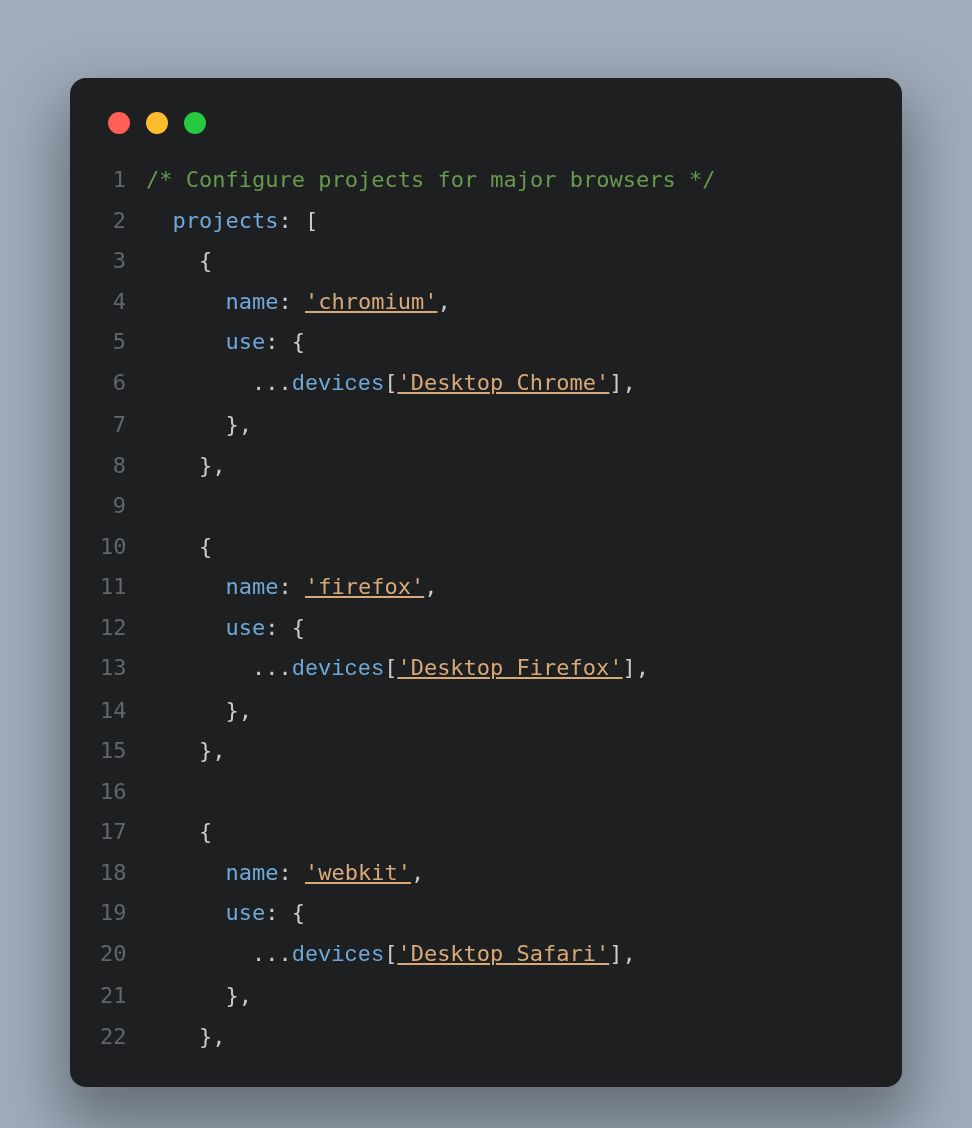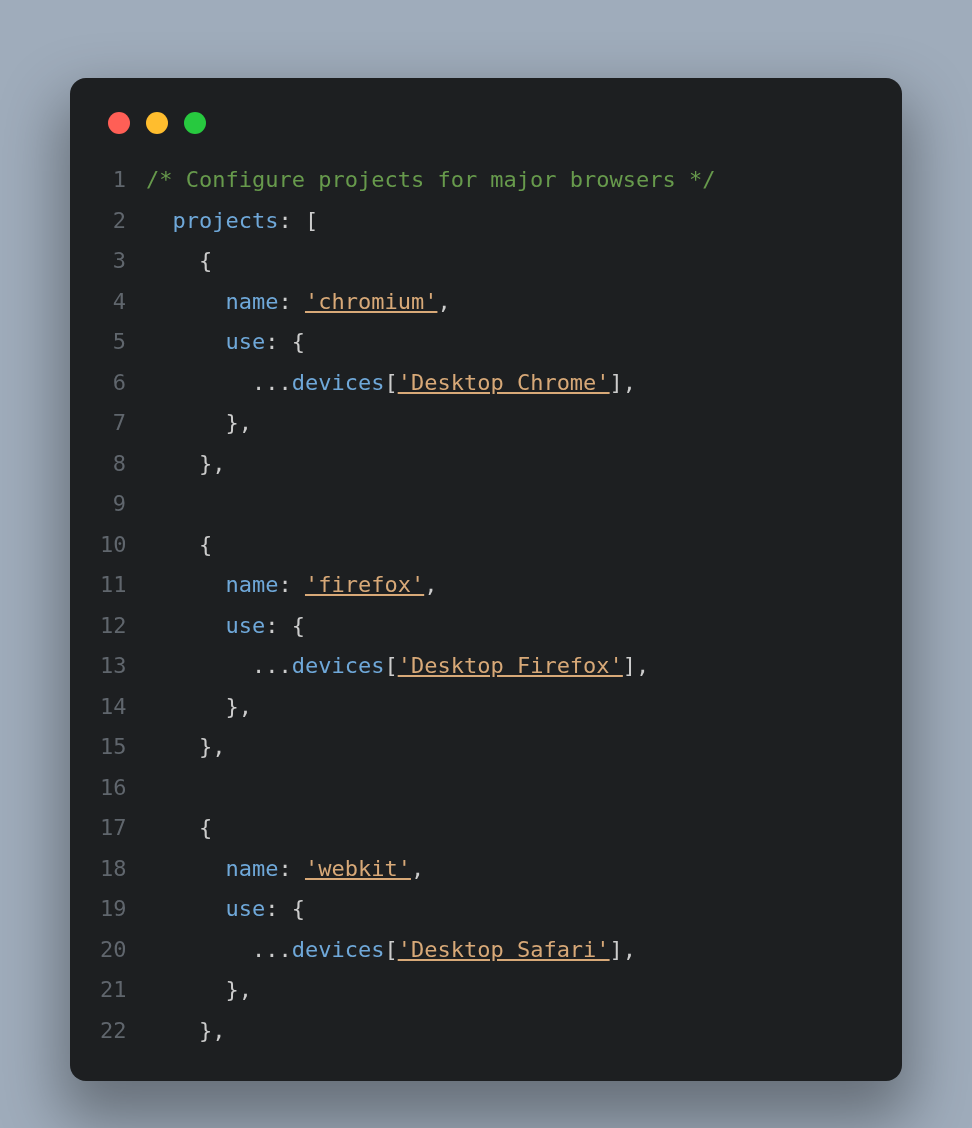--- a/index.html
+++ b/index.html
@@ -62,21 +62,21 @@
     padding-right:20px;
     user-select:none;
     flex-shrink:0;
   }
   .content{
     color:var(--text);
   }
   .tok-comment{color:var(--comment);}
   .tok-key{color:var(--key);}
   .tok-str{color:var(--str);text-decoration:underline;}
-  .tok-ident{color:var(--ident);}
+  .tok-ident{color:var(--ident);font-family:Liberation Mono, monospace;}
   .tok-punc{color:var(--punc);}
 </style>
 </head>
 <body>
 
 <div class="window">
   <div class="titlebar">
     <div class="dot red"></div>
     <div class="dot yellow"></div>
     <div class="dot green"></div>

